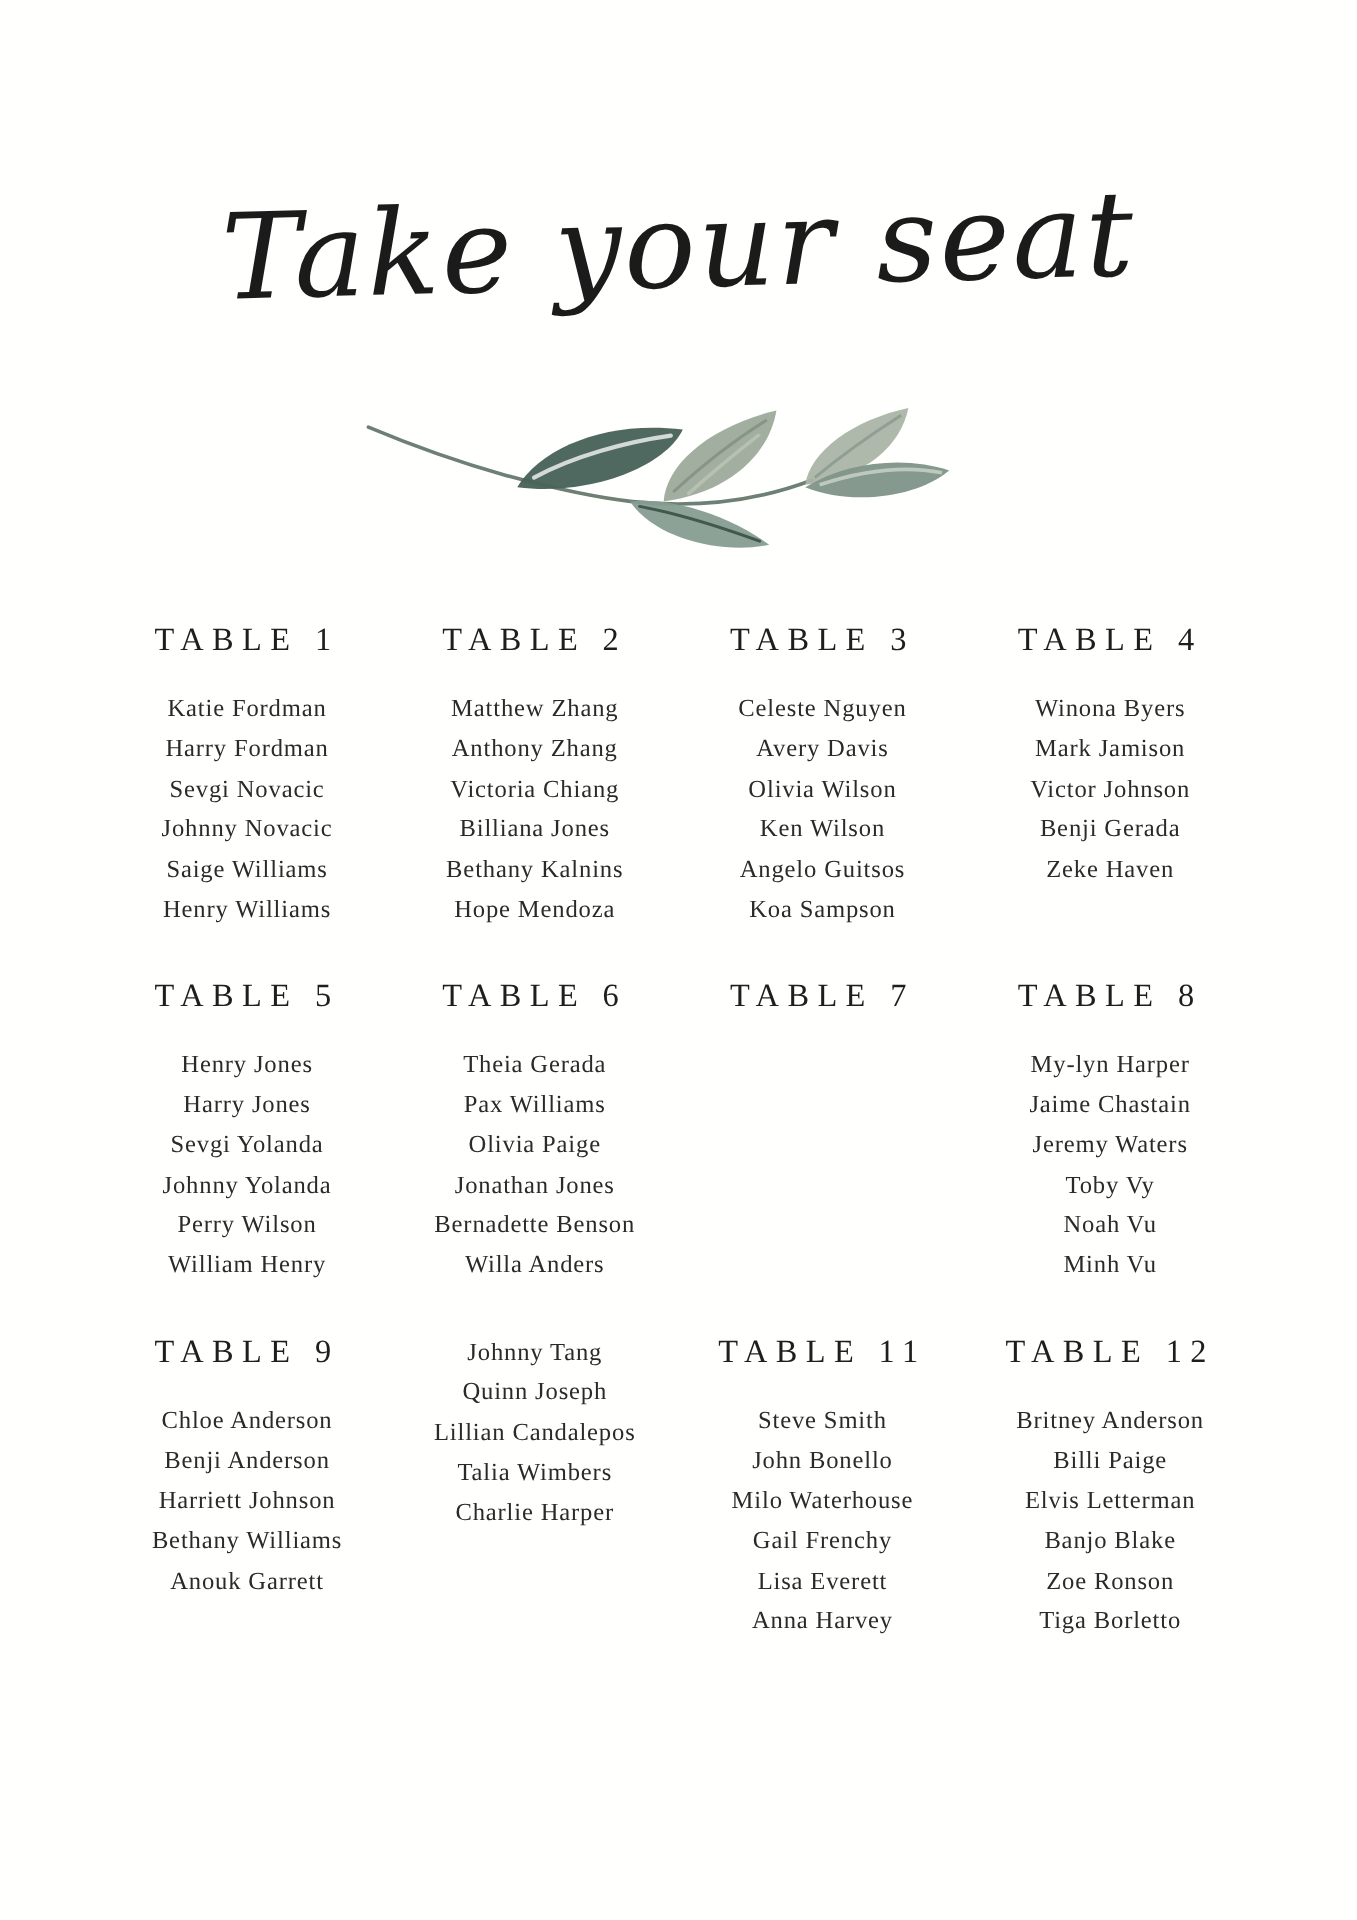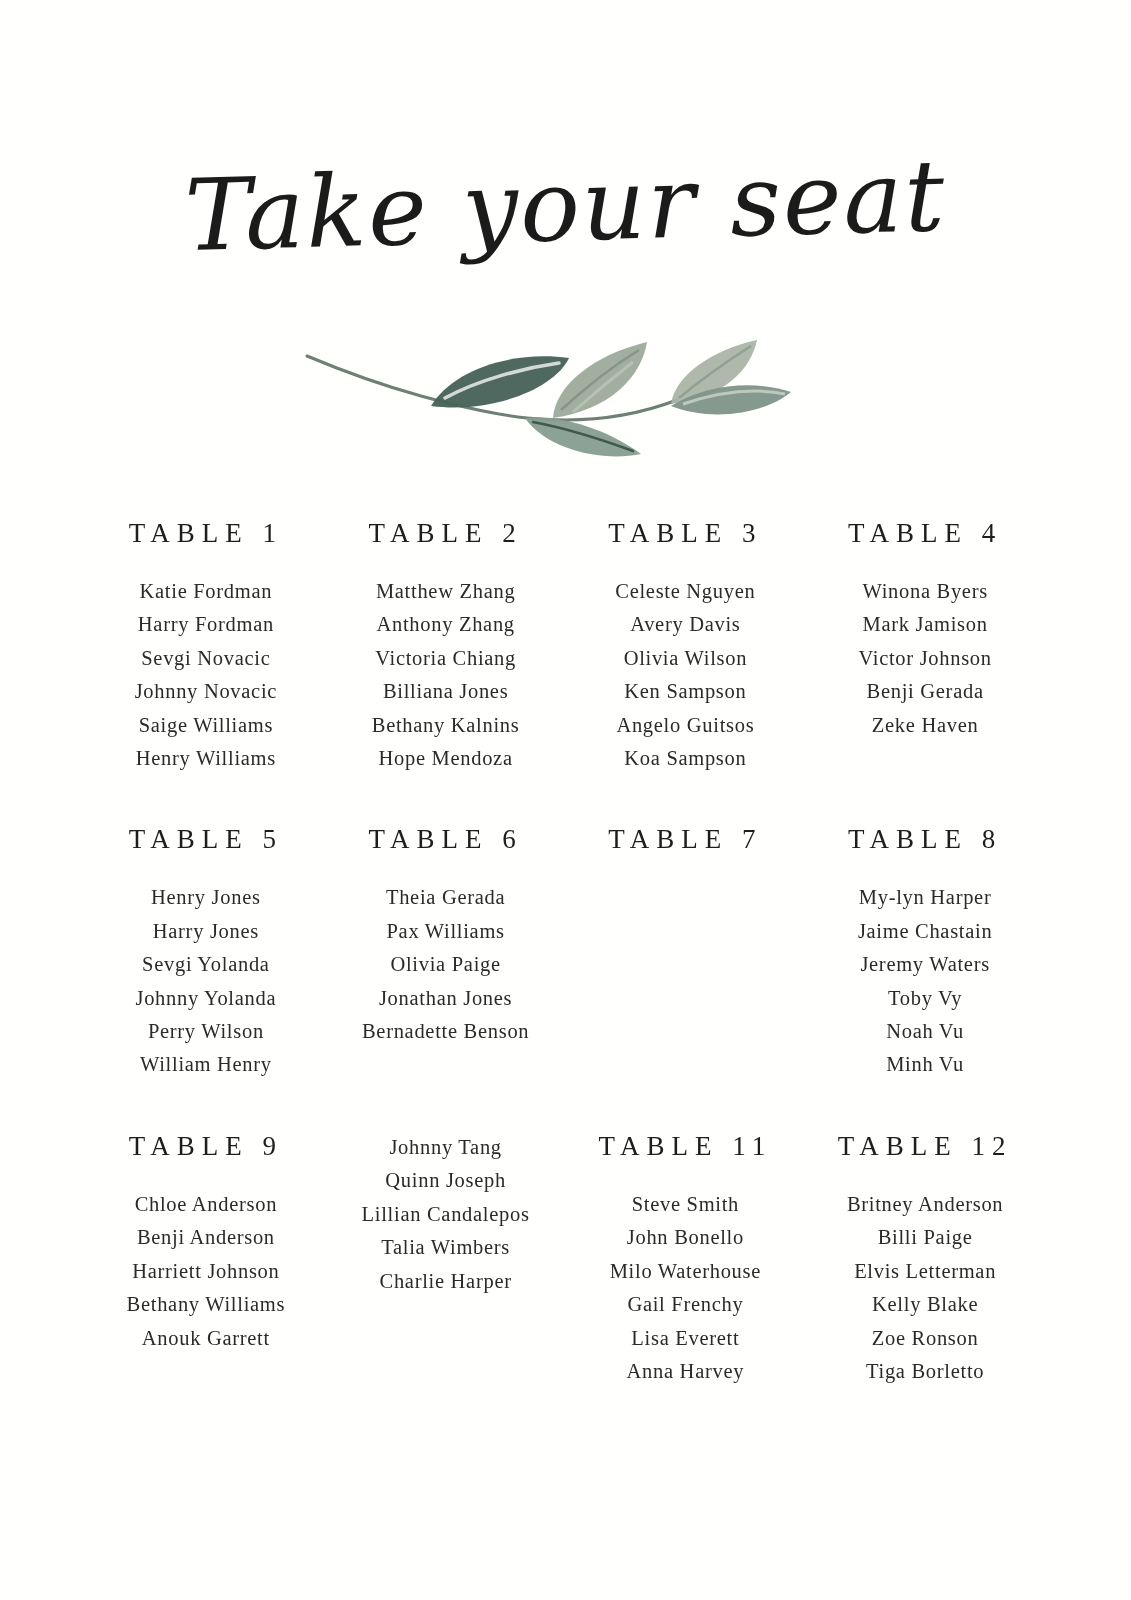--- a/index.html
+++ b/index.html
@@ -43,21 +43,21 @@
   }
 
   
   .grid {
     position: absolute;
     top: 518px;
     left: 86px;
     width: 959px;
     display: grid;
     grid-template-columns: repeat(4, 1fr);
-    row-gap: 49px;
+    row-gap: 39px;
   }
 
   .table-card { text-align: center; }
 
   .table-label {
     font-family: "Liberation Serif", serif;
     font-weight: normal;
     font-size: 27px;
     letter-spacing: 7px;
     color: #1e1e1e;
@@ -127,21 +127,21 @@
           <li class="guest">Hope Mendoza</li>
         </ul>
   </section>
 
   <section class="table-card">
     <h2 class="table-label">TABLE 3</h2>
     <ul class="guest-list">
           <li class="guest">Celeste Nguyen</li>
           <li class="guest">Avery Davis</li>
           <li class="guest">Olivia Wilson</li>
-          <li class="guest">Ken Sampson</li>
+          <li class="guest">Ken Wilson</li>
           <li class="guest">Angelo Guitsos</li>
           <li class="guest">Koa Sampson</li>
         </ul>
   </section>
 
   <section class="table-card">
     <h2 class="table-label">TABLE 4</h2>
     <ul class="guest-list">
           <li class="guest">Winona Byers</li>
           <li class="guest">Mark Jamison</li>
@@ -164,20 +164,21 @@
   </section>
 
   <section class="table-card">
     <h2 class="table-label">TABLE 6</h2>
     <ul class="guest-list">
           <li class="guest">Theia Gerada</li>
           <li class="guest">Pax Williams</li>
           <li class="guest">Olivia Paige</li>
           <li class="guest">Jonathan Jones</li>
           <li class="guest">Bernadette Benson</li>
+          <li class="guest">Willa Anders</li>
         </ul>
   </section>
 
   <section class="table-card">
     <h2 class="table-label">TABLE 7</h2>
   </section>
 
   <section class="table-card">
     <h2 class="table-label">TABLE 8</h2>
     <ul class="guest-list">
@@ -222,20 +223,20 @@
           <li class="guest">Anna Harvey</li>
         </ul>
   </section>
 
   <section class="table-card">
     <h2 class="table-label">TABLE 12</h2>
     <ul class="guest-list">
           <li class="guest">Britney Anderson</li>
           <li class="guest">Billi Paige</li>
           <li class="guest">Elvis Letterman</li>
-          <li class="guest">Kelly Blake</li>
+          <li class="guest">Banjo Blake</li>
           <li class="guest">Zoe Ronson</li>
           <li class="guest">Tiga Borletto</li>
         </ul>
   </section>
 </div>
 
 </div>
 
 </body></html>

